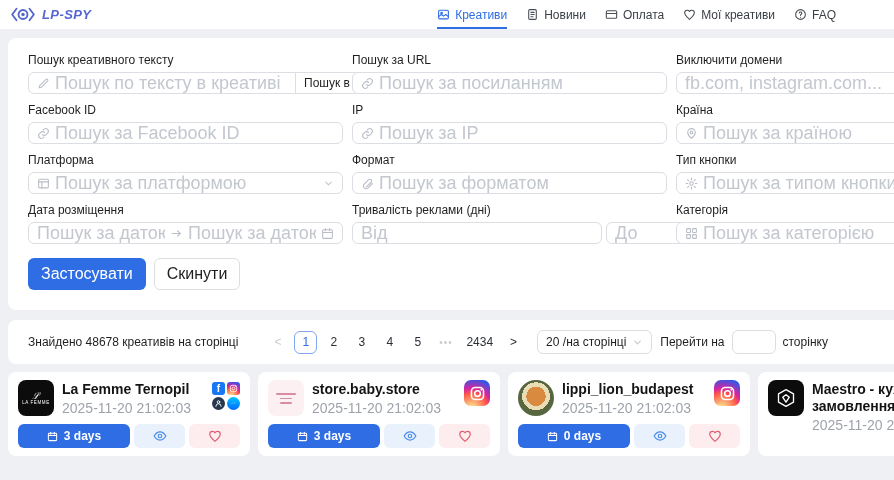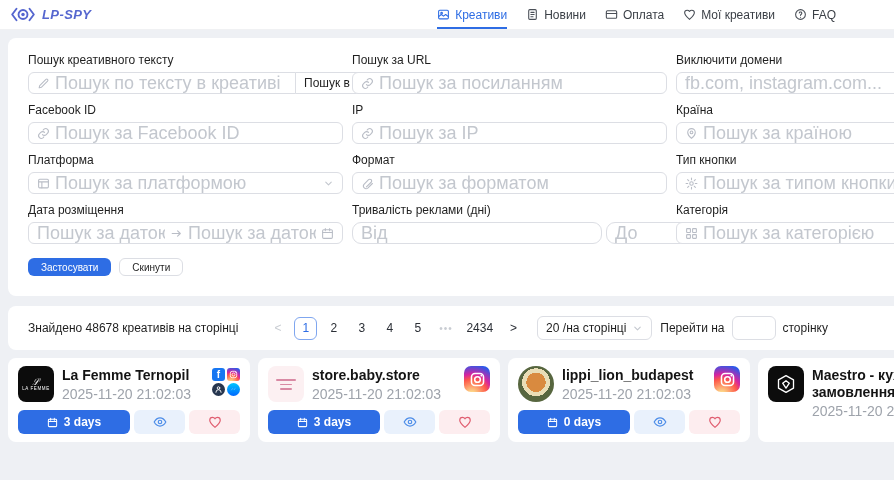--- a/index.html
+++ b/index.html
@@ -44,24 +44,24 @@
   .chev { width: 11px; height: 11px; color: #c3c7ce; flex: none; margin-left: auto; }
 
   .igroup { display: flex; }
   .igroup .ctl { flex: 1; border-radius: 6px 0 0 6px; }
   .addon { height: 22px; border: 1px solid #dcdee4; margin-left: -1px; border-radius: 0 6px 6px 0;
            display: flex; align-items: center; gap: 6px; padding: 0 8px; font-size: 12px;
            background: #fff; white-space: nowrap; cursor: pointer; }
   .addon .chev { margin-left: 0; }
 
   .dual { display: flex; gap: 4px; }
-  .dual .ctl { flex: 1; border-radius: 9px; }
+  .dual .ctl { flex: 1; }
 
   .btn-row { margin-top: 14px; display: flex; gap: 8px; }
-  .btn { height: 18px; padding: 0 12px; border-radius: 6px; font-size: 10px; display: flex;
+  .btn { height: 32px; padding: 0 12px; border-radius: 6px; font-size: 16px; display: flex;
          align-items: center; cursor: pointer; border: 1px solid transparent; font-family: inherit; }
   .btn.primary { background: #2e6de4; color: #fff; }
   .btn.default { background: #fff; border-color: #dcdee4; color: #1f1f1f; }
 
   
   .pagination-card { width: 1003px; margin-top: 10px; height: 44px; display: flex;
                      align-items: center; padding: 0 20px; gap: 8px; font-size: 12px; }
   .found { margin-right: 20px; white-space: nowrap; }
   .pg { display: flex; align-items: center; gap: 5px; }
   .pg-item { min-width: 23px; height: 23px; display: flex; align-items: center; justify-content: center;

